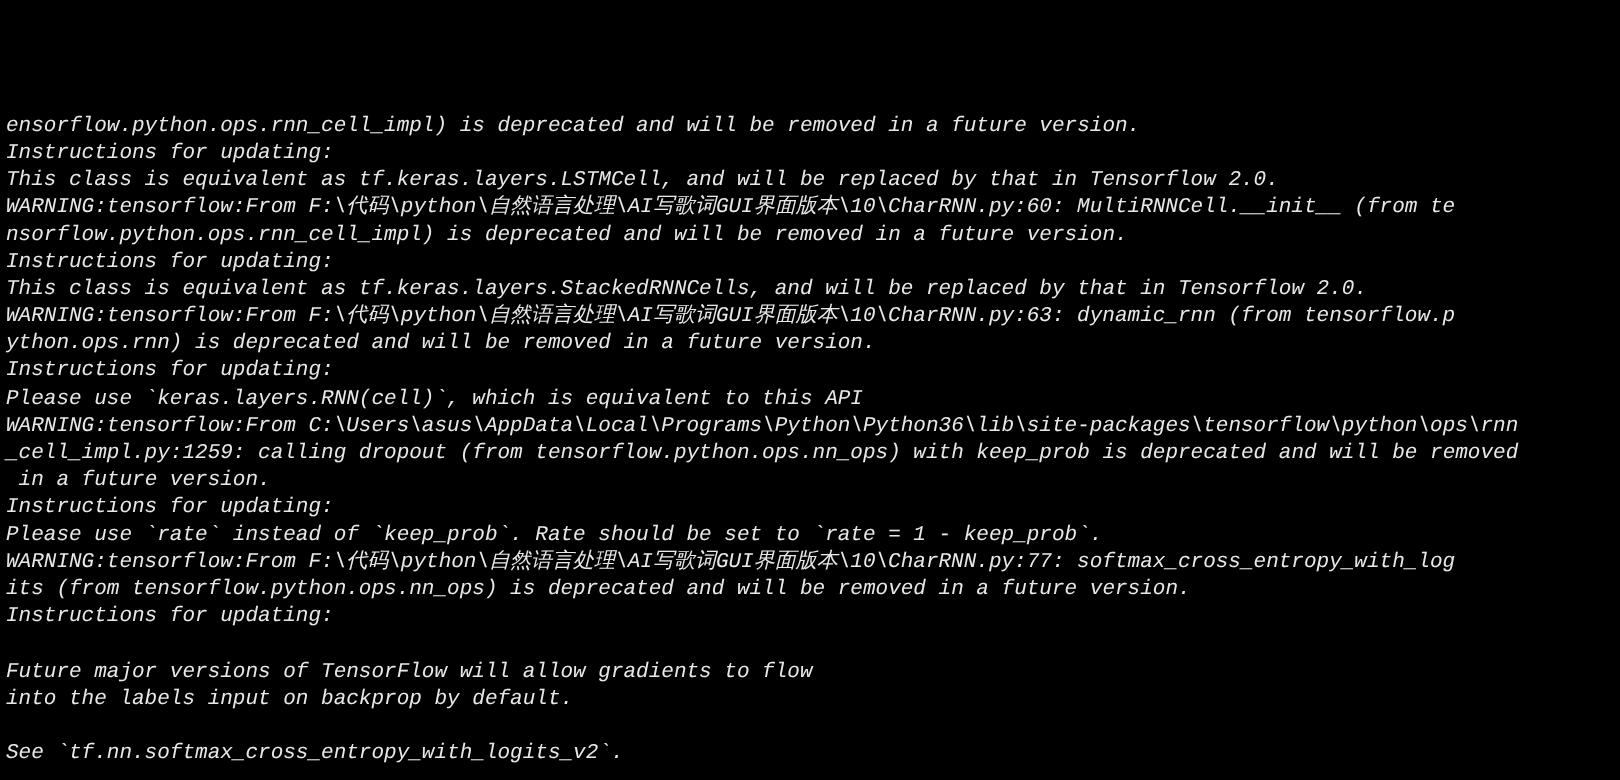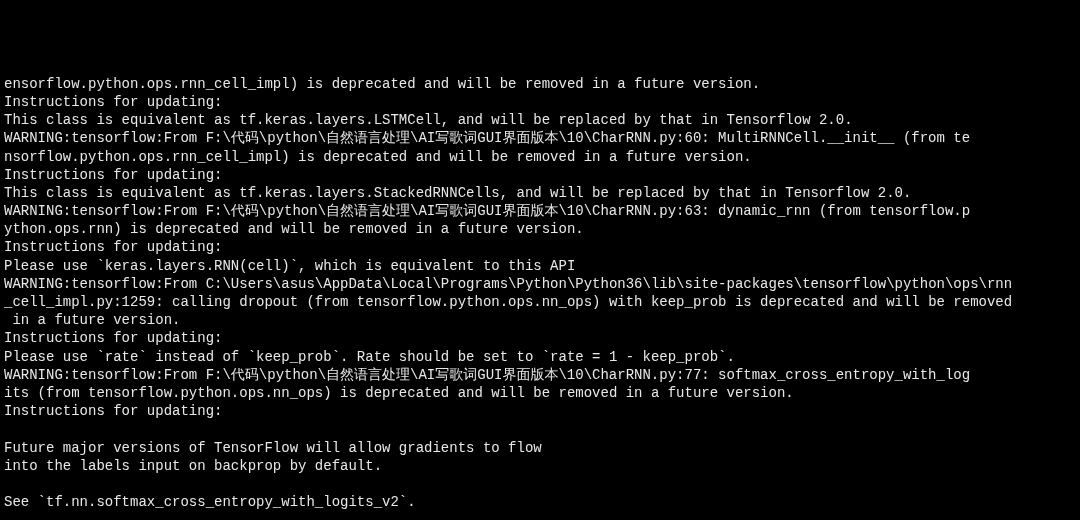--- a/index.html
+++ b/index.html
@@ -12,20 +12,21 @@
       line-height: 1.3;
       white-space: pre-wrap;
       word-break: break-all;
       width: 1080px;
       height: 520px;
       box-sizing: border-box;
       overflow: hidden;
     }
     .line {
       display: block;
+      font-style: italic;
     }
   </style>
 </head>
 <body>
 
 
 
 <div id="term"><span class="line">ensorflow.python.ops.rnn_cell_impl) is deprecated and will be removed in a future version.</span><span class="line">Instructions for updating:</span><span class="line">This class is equivalent as tf.keras.layers.LSTMCell, and will be replaced by that in Tensorflow 2.0.</span><span class="line">WARNING:tensorflow:From F:\代码\python\自然语言处理\AI写歌词GUI界面版本\10\CharRNN.py:60: MultiRNNCell.__init__ (from te</span><span class="line">nsorflow.python.ops.rnn_cell_impl) is deprecated and will be removed in a future version.</span><span class="line">Instructions for updating:</span><span class="line">This class is equivalent as tf.keras.layers.StackedRNNCells, and will be replaced by that in Tensorflow 2.0.</span><span class="line">WARNING:tensorflow:From F:\代码\python\自然语言处理\AI写歌词GUI界面版本\10\CharRNN.py:63: dynamic_rnn (from tensorflow.p</span><span class="line">ython.ops.rnn) is deprecated and will be removed in a future version.</span><span class="line">Instructions for updating:</span><span class="line">Please use `keras.layers.RNN(cell)`, which is equivalent to this API</span><span class="line">WARNING:tensorflow:From C:\Users\asus\AppData\Local\Programs\Python\Python36\lib\site-packages\tensorflow\python\ops\rnn</span><span class="line">_cell_impl.py:1259: calling dropout (from tensorflow.python.ops.nn_ops) with keep_prob is deprecated and will be removed</span><span class="line"> in a future version.</span><span class="line">Instructions for updating:</span><span class="line">Please use `rate` instead of `keep_prob`. Rate should be set to `rate = 1 - keep_prob`.</span><span class="line">WARNING:tensorflow:From F:\代码\python\自然语言处理\AI写歌词GUI界面版本\10\CharRNN.py:77: softmax_cross_entropy_with_log</span><span class="line">its (from tensorflow.python.ops.nn_ops) is deprecated and will be removed in a future version.</span><span class="line">Instructions for updating:</span><span class="line">&nbsp;</span><span class="line">Future major versions of TensorFlow will allow gradients to flow</span><span class="line">into the labels input on backprop by default.</span><span class="line">&nbsp;</span><span class="line">See `tf.nn.softmax_cross_entropy_with_logits_v2`.</span><span class="line">&nbsp;</span></div>
 
 

